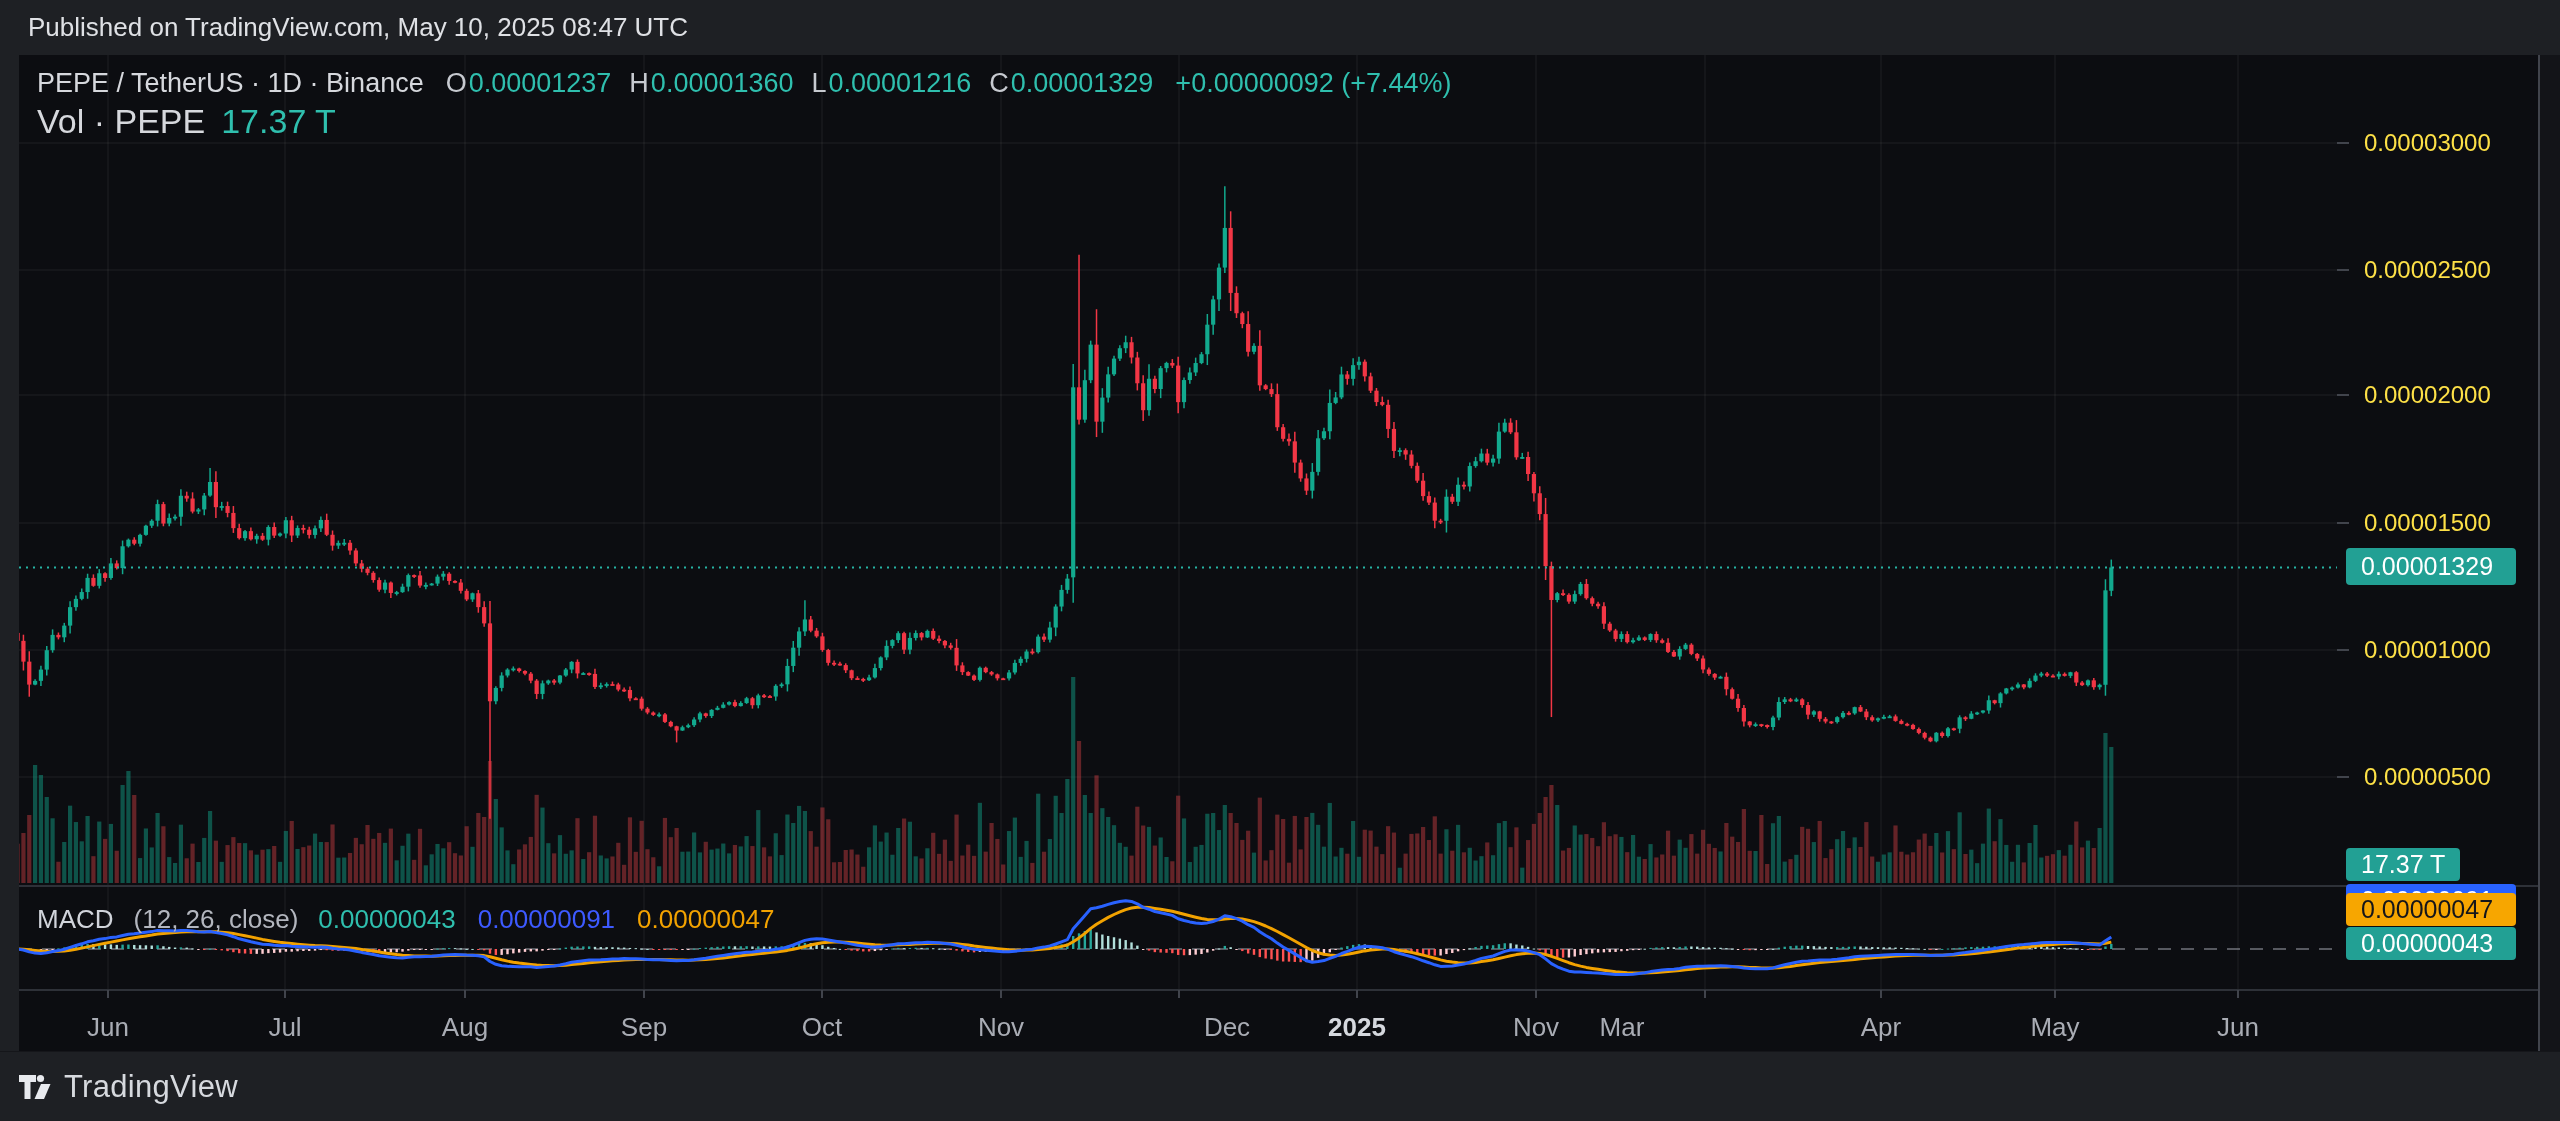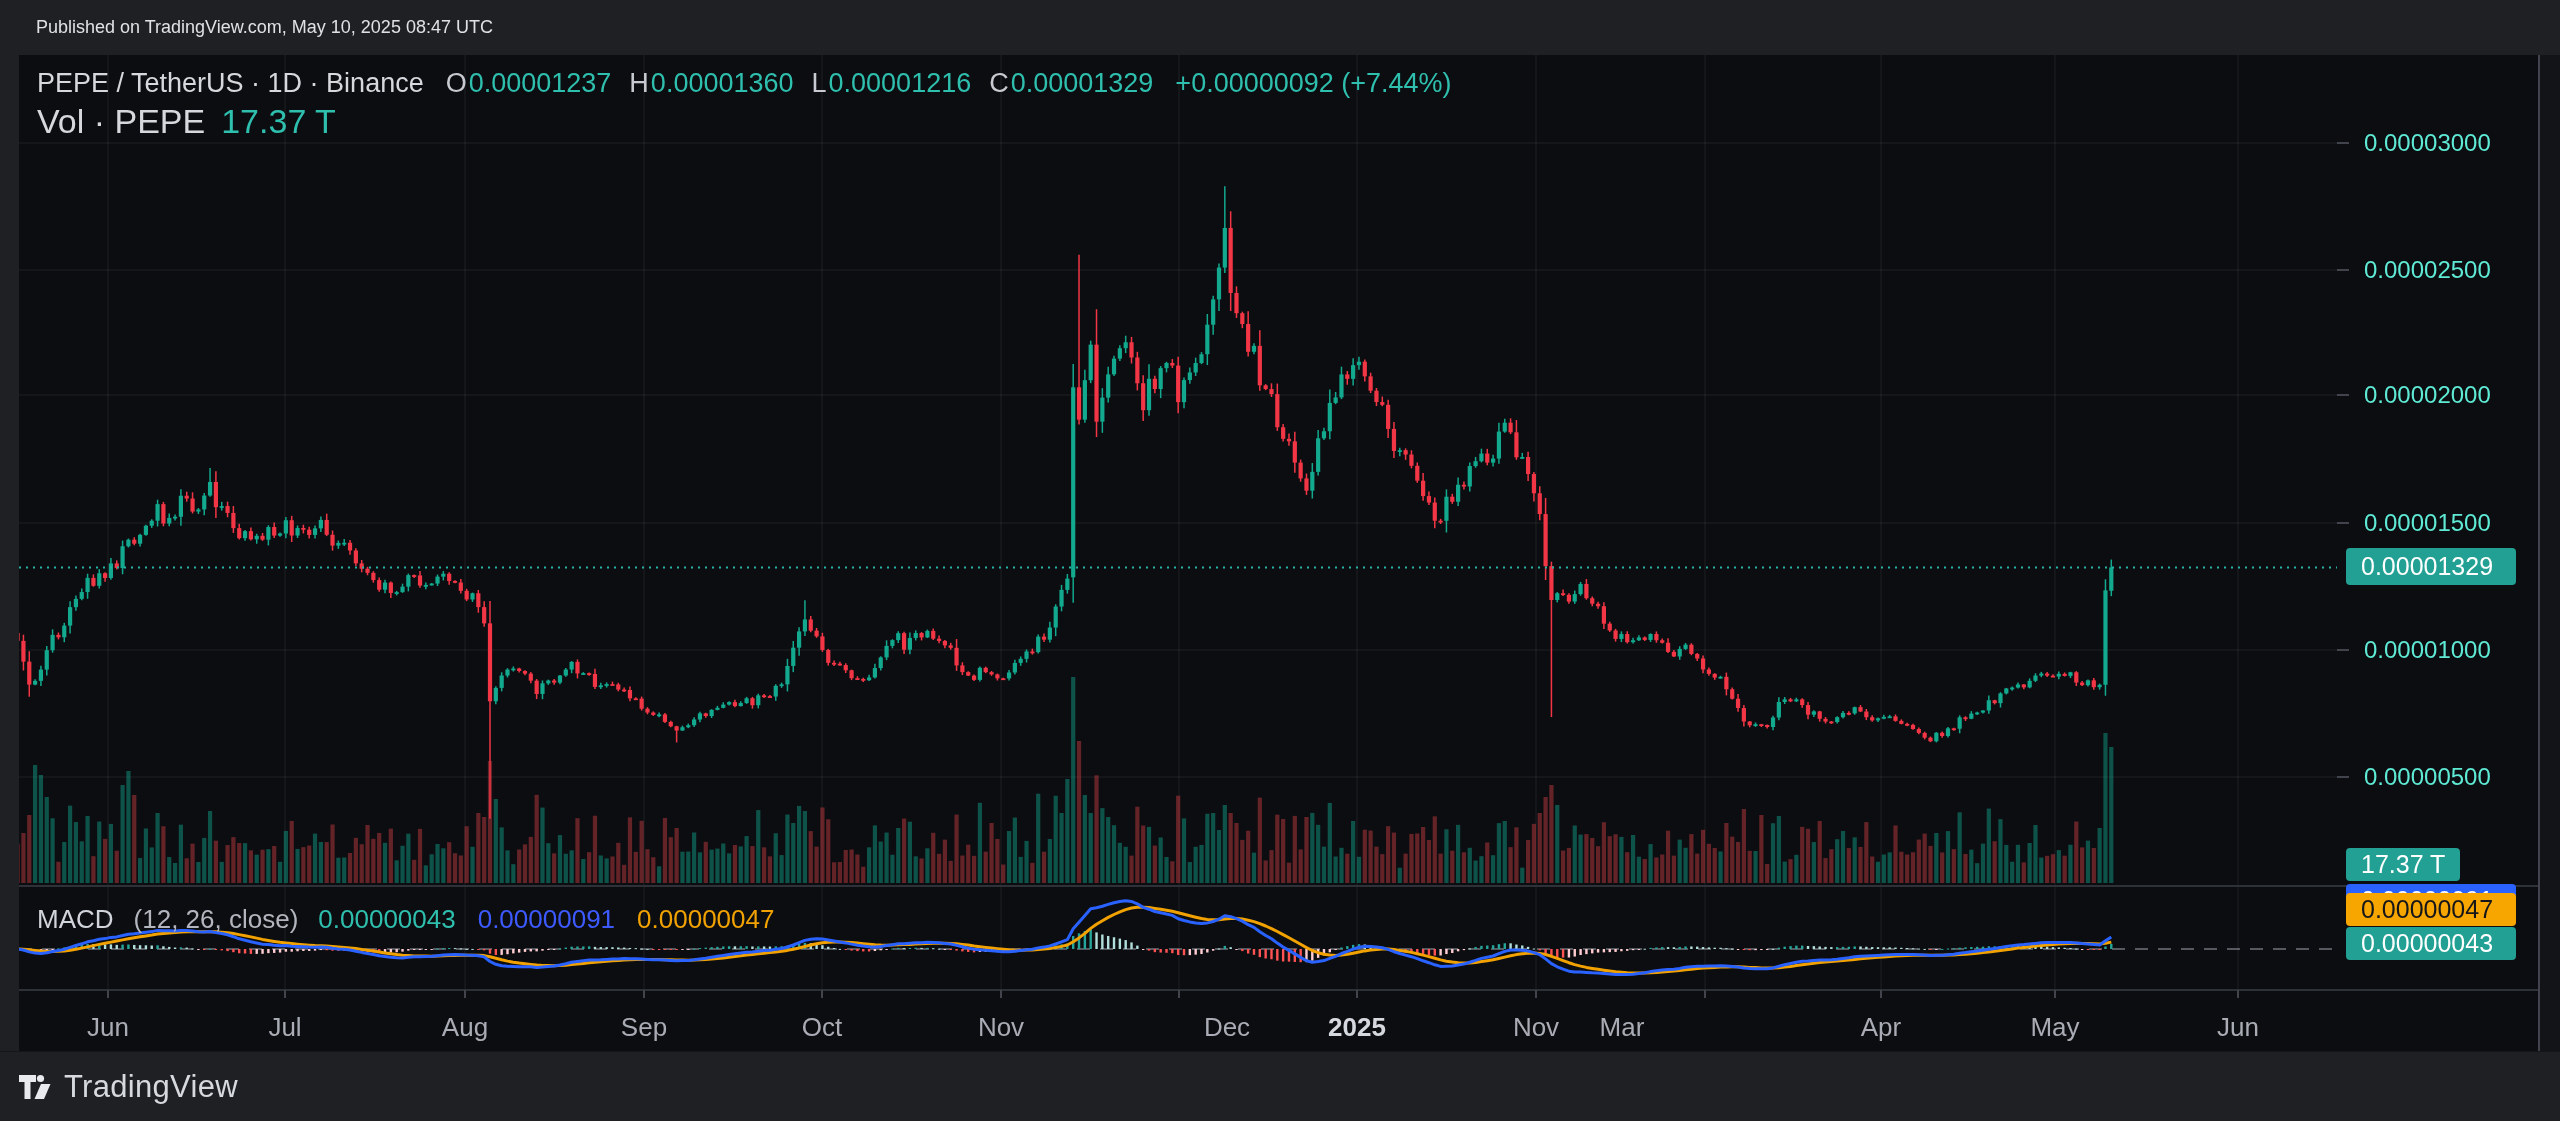--- a/index.html
+++ b/index.html
@@ -1,28 +1,28 @@
 <!DOCTYPE html>
 <html><head>
 <meta charset="utf-8">
 <style>
   html,body{margin:0;padding:0;background:#1e2024;width:2560px;height:1121px;overflow:hidden;
     font-family:"Liberation Sans","DejaVu Sans",sans-serif;-webkit-font-smoothing:antialiased;}
   #page{position:relative;width:2560px;height:1121px;}
   #plot-svg{position:absolute;left:0;top:0;}
   .hdr{position:absolute;left:0;top:0;width:2560px;height:55px;background:#1e2024;}
-  .hdr-text{position:absolute;left:28px;top:0;line-height:55px;font-size:18px;color:#dfe1e5;margin-left:8px;}
+  .hdr-text{position:absolute;left:28px;top:0;line-height:55px;font-size:26px;color:#dfe1e5;}
   .legend{position:absolute;left:37px;top:68px;display:flex;align-items:center;gap:22px;font-size:27px;color:#d6d8dd;white-space:nowrap;}
   .legend2{position:absolute;left:37px;top:102px;display:flex;align-items:center;gap:16px;font-size:34px;color:#d6d8dd;white-space:nowrap;}
   .legend .ohlc-item{display:flex;gap:2px;}
   .legend .ltr{color:#c7cad0;}
   .t-teal{color:#2fbfae;}
   .t-dim{color:#b3b6be;}
   .macd-legend{position:absolute;left:37px;top:904px;display:flex;align-items:center;gap:20px;font-size:26px;color:#d1d4db;white-space:nowrap;}
-  .axis-label{position:absolute;left:2364px;font-size:24px;color:#5eead4;height:28px;line-height:28px;}
+  .axis-label{position:absolute;left:2364px;font-size:24px;color:#fde047;height:28px;line-height:28px;}
   .month-label{position:absolute;top:1012px;height:30px;line-height:30px;font-size:26px;color:#a9acb4;transform:translateX(-50%);}
   .month-label.strong{color:#d5d8de;font-weight:700;}
   .badge{position:absolute;left:2346px;width:170px;border-radius:4px;display:flex;align-items:center;padding-left:15px;box-sizing:border-box;font-size:25px;}
   .footer{position:absolute;left:0;top:1051px;width:2560px;height:70px;background:#1e2024;border-top:1px solid #15161a;}
   .brand{position:absolute;left:64px;top:0;line-height:70px;font-size:31px;font-weight:500;color:#d6d9de;letter-spacing:.3px;}
   .tv-mark{position:absolute;left:19px;top:21px;}
 </style>
 </head>
 <body>
 

